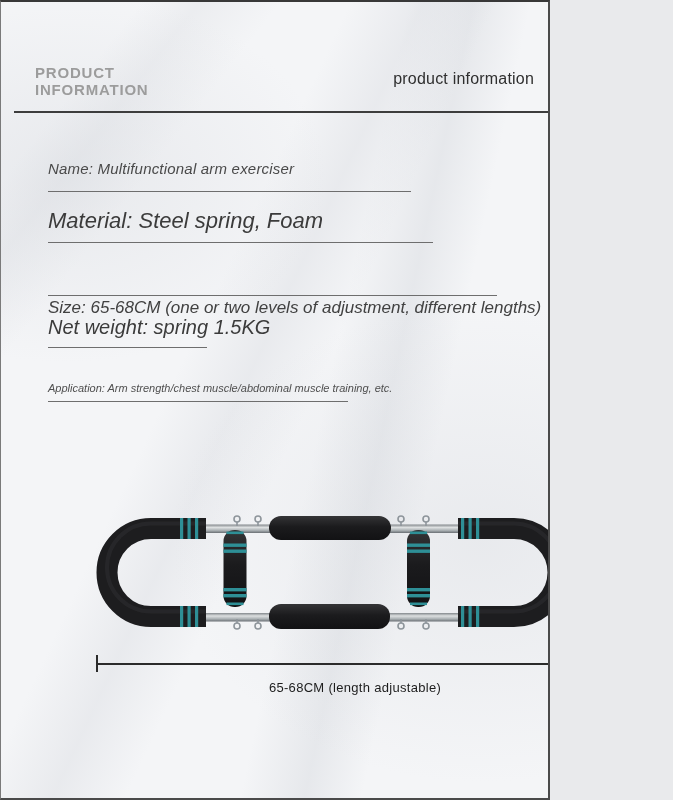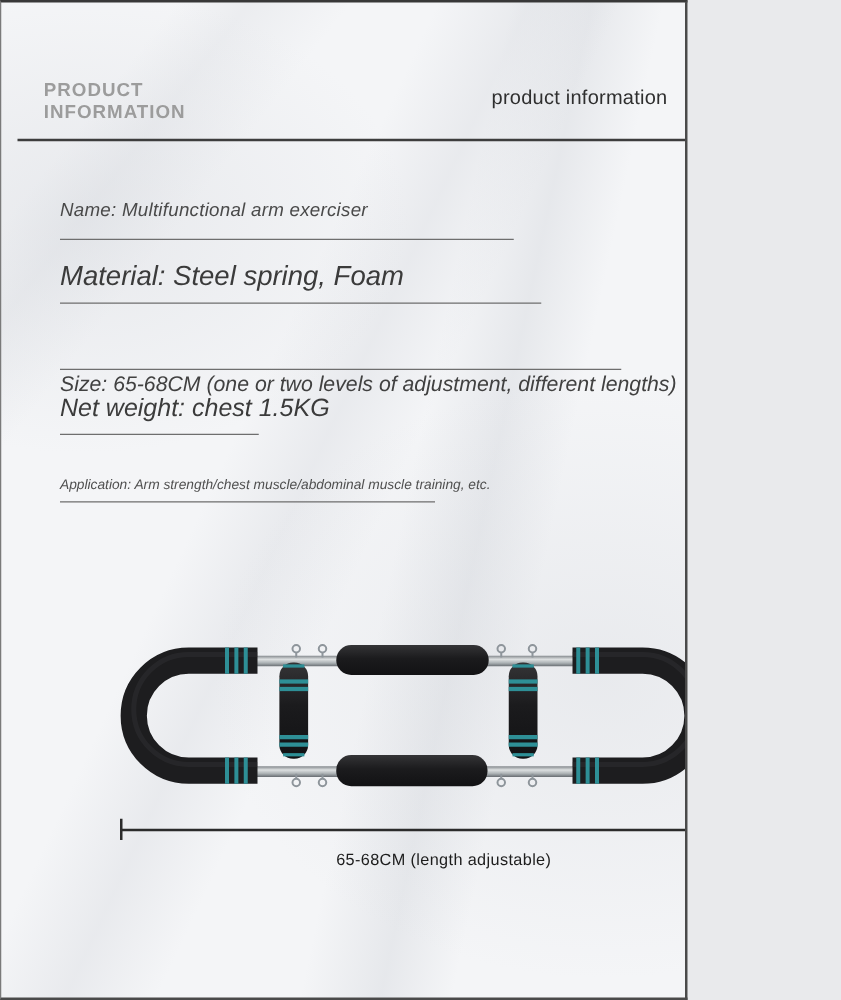--- a/index.html
+++ b/index.html
@@ -66,21 +66,21 @@
 
   <div class="abs spec spec-name">Name: Multifunctional arm exerciser</div>
   <div class="u u-name"></div>
 
   <div class="abs spec spec-material">Material: Steel spring, Foam</div>
   <div class="u u-material"></div>
 
   <div class="abs spec spec-size">Size: 65-68CM (one or two levels of adjustment, different lengths)</div>
   <div class="u u-size"></div>
 
-  <div class="abs spec spec-weight">Net weight: chest 1.5KG</div>
+  <div class="abs spec spec-weight">Net weight: spring 1.5KG</div>
   <div class="u u-weight"></div>
 
   <div class="abs spec spec-application">Application: Arm strength/chest muscle/abdominal muscle training, etc.</div>
   <div class="u u-application"></div>
 
   <svg class="abs device" viewBox="0 0 520 175" xmlns="http://www.w3.org/2000/svg">
     <defs>
       <linearGradient id="chrome" x1="0" y1="0" x2="0" y2="1">
         <stop offset="0" stop-color="#82878b"></stop>
         <stop offset="0.35" stop-color="#dde0e1"></stop>

